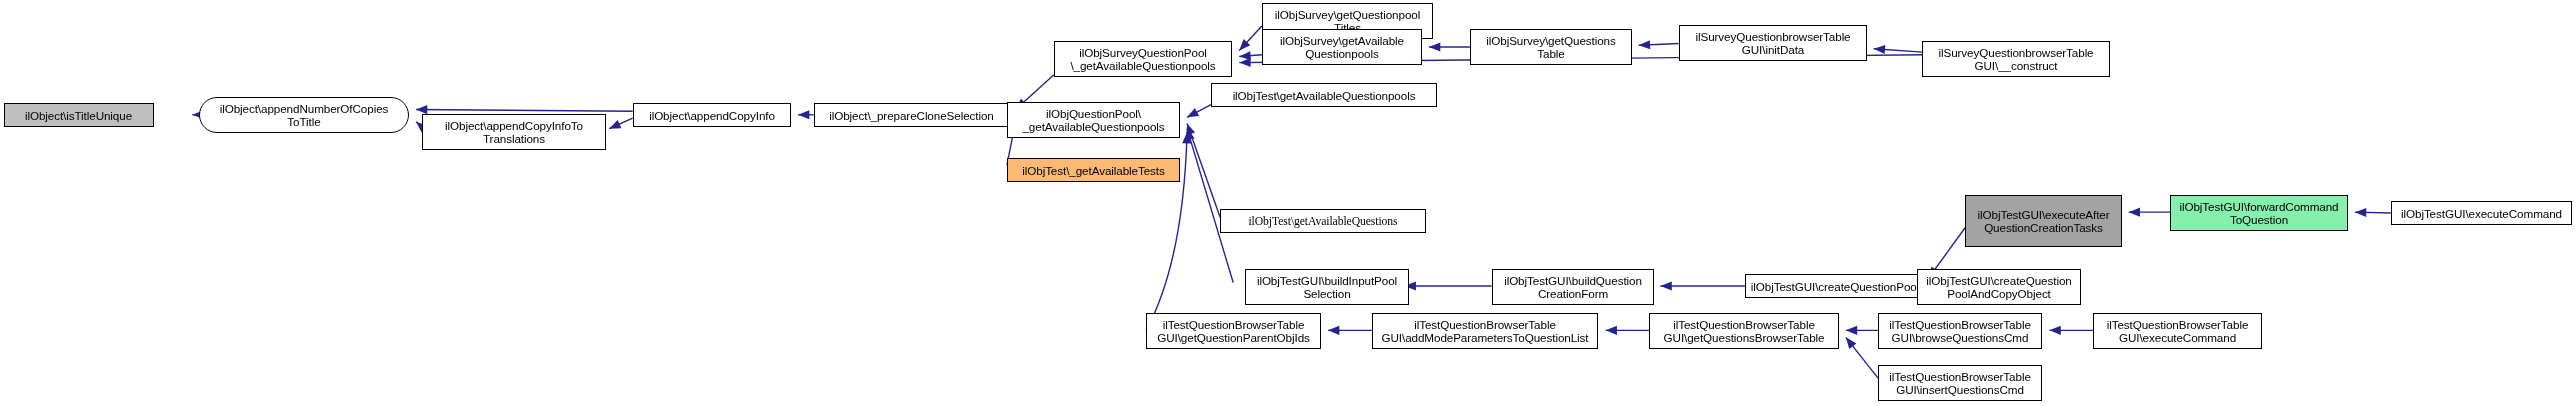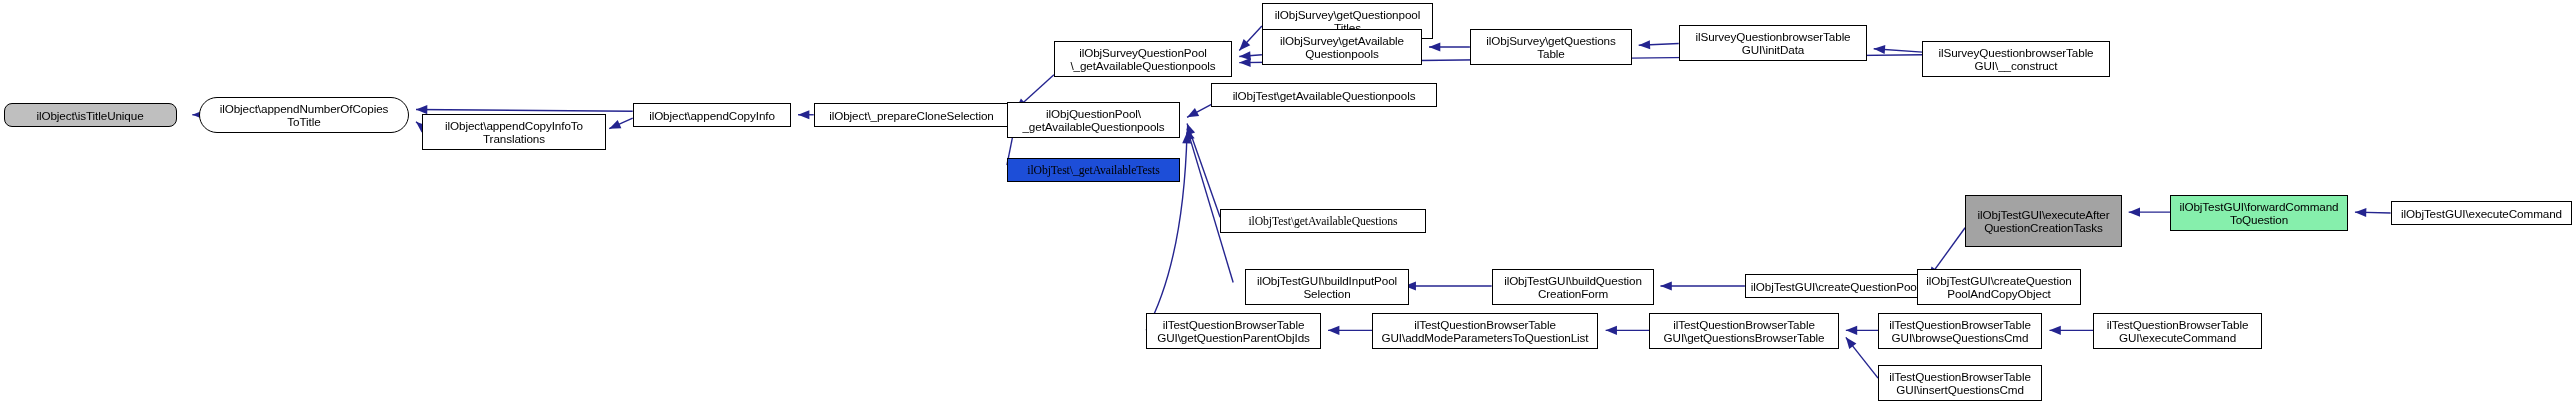--- a/index.html
+++ b/index.html
@@ -113,21 +113,21 @@
       <polygon points="1526,380 1539,374.8 1539,385.2" class="edge-head" fill="#24248f"></polygon>
       <path d="M1895,380 L1845,380" class="edge-line" stroke="#24248f"></path>
       <polygon points="1845,380 1858,374.8 1858,385.2" class="edge-head" fill="#24248f"></polygon>
       <path d="M2158,380 L2121,380" class="edge-line" stroke="#24248f"></path>
       <polygon points="2121,380 2134,374.8 2134,385.2" class="edge-head" fill="#24248f"></polygon>
       <path d="M2158,435 L2121,388" class="edge-line" stroke="#24248f"></path>
       <polygon points="2121,388 2133.1271820651136,394.9979607857995 2124.9555726776343,401.43106268289864" class="edge-head" fill="#24248f"></polygon>
       <path d="M2405,380 L2355,380" class="edge-line" stroke="#24248f"></path>
       <polygon points="2355,380 2368,374.8 2368,385.2" class="edge-head" fill="#24248f"></polygon>
     </svg>
-<div class="node root" style="left: 3.5px; top: 103px; width: 173px; height: 24.4px; background: rgb(191, 191, 191); border-color: rgb(0, 0, 0); border-radius: 8px;"><span>ilObject\isTitleUnique</span></div>
+<div class="node root" style="left: 3.5px; top: 103px; width: 150px; height: 24.4px; background: rgb(191, 191, 191); border-color: rgb(0, 0, 0);"><span>ilObject\isTitleUnique</span></div>
     <div class="node" style="left: 199px; top: 97px; width: 210px; height: 36px; background: rgb(255, 255, 255); border-color: rgb(0, 0, 0); border-radius: 18px;"><span>ilObject\appendNumberOfCopies
 ToTitle</span></div>
     <div class="node" style="left: 422px; top: 114px; width: 184px; height: 36px; background: rgb(255, 255, 255); border-color: rgb(0, 0, 0);"><span>ilObject\appendCopyInfoTo
 Translations</span></div>
     <div class="node" style="left: 633px; top: 103px; width: 158px; height: 24.4px; background: rgb(255, 255, 255); border-color: rgb(0, 0, 0);"><span>ilObject\appendCopyInfo</span></div>
     <div class="node" style="left: 814px; top: 103px; width: 195px; height: 24.4px; background: rgb(255, 255, 255); border-color: rgb(0, 0, 0);"><span>ilObject\_prepareCloneSelection</span></div>
     <div class="node" style="left: 1054px; top: 41px; width: 178px; height: 36px; background: rgb(255, 255, 255); border-color: rgb(0, 0, 0);"><span>ilObjSurveyQuestionPool
 \_getAvailableQuestionpools</span></div>
     <div class="node" style="left: 1262px; top: 2.6px; width: 171px; height: 36px; background: rgb(255, 255, 255); border-color: rgb(0, 0, 0);"><span>ilObjSurvey\getQuestionpool
 Titles</span></div>
@@ -136,21 +136,21 @@
     <div class="node" style="left: 1470px; top: 29px; width: 162px; height: 36px; background: rgb(255, 255, 255); border-color: rgb(0, 0, 0);"><span>ilObjSurvey\getQuestions
 Table</span></div>
     <div class="node" style="left: 1679px; top: 25px; width: 188px; height: 36px; background: rgb(255, 255, 255); border-color: rgb(0, 0, 0);"><span>ilSurveyQuestionbrowserTable
 GUI\initData</span></div>
     <div class="node" style="left: 1922px; top: 41px; width: 188px; height: 36px; background: rgb(255, 255, 255); border-color: rgb(0, 0, 0);"><span>ilSurveyQuestionbrowserTable
 GUI\__construct</span></div>
     <div class="node" style="left: 1007px; top: 102px; width: 173px; height: 36px; background: rgb(255, 255, 255); border-color: rgb(0, 0, 0);"><span>ilObjQuestionPool\
 _getAvailableQuestionpools</span></div>
     <div class="node" style="left: 1211px; top: 83px; width: 226px; height: 24.4px; background: rgb(255, 255, 255); border-color: rgb(0, 0, 0);"><span>ilObjTest\getAvailableQuestionpools</span></div>
     <div class="node" style="left: 1220px; top: 209px; width: 206px; height: 24.4px; background: rgb(255, 255, 255); border-color: rgb(0, 0, 0); font-family: Liberation Serif, serif;"><span>ilObjTest\getAvailableQuestions</span></div>
-    <div class="node" style="left: 1007px; top: 158px; width: 173px; height: 24.4px; background: #1d4ed8; border-color: rgb(0, 0, 0); font-family: Liberation Serif, serif;"><span>ilObjTest\_getAvailableTests</span></div>
+    <div class="node" style="left: 1007px; top: 158px; width: 173px; height: 24.4px; background: #fdba74; border-color: rgb(0, 0, 0);"><span>ilObjTest\_getAvailableTests</span></div>
     <div class="node" style="left: 1245px; top: 269px; width: 164px; height: 36px; background: rgb(255, 255, 255); border-color: rgb(0, 0, 0);"><span>ilObjTestGUI\buildInputPool
 Selection</span></div>
     <div class="node" style="left: 1492px; top: 269px; width: 162px; height: 36px; background: rgb(255, 255, 255); border-color: rgb(0, 0, 0);"><span>ilObjTestGUI\buildQuestion
 CreationForm</span></div>
     <div class="node" style="left: 1745px; top: 274px; width: 180px; height: 24.4px; background: rgb(255, 255, 255); border-color: rgb(0, 0, 0);"><span>ilObjTestGUI\createQuestionPool</span></div>
     <div class="node" style="left: 1965px; top: 195px; width: 157px; height: 52px; background: #a3a3a3; border-color: rgb(0, 0, 0);"><span>ilObjTestGUI\executeAfter
 QuestionCreationTasks</span></div>
     <div class="node" style="left: 1887px; top: 269px; width: 164px; height: 36px; background: rgb(255, 255, 255); border-color: rgb(0, 0, 0); margin-left: 30px;"><span>ilObjTestGUI\createQuestion
 PoolAndCopyObject</span></div>
     <div class="node" style="left: 2170px; top: 195px; width: 178px; height: 36px; background: #86efac; border-color: rgb(0, 0, 0);"><span>ilObjTestGUI\forwardCommand

